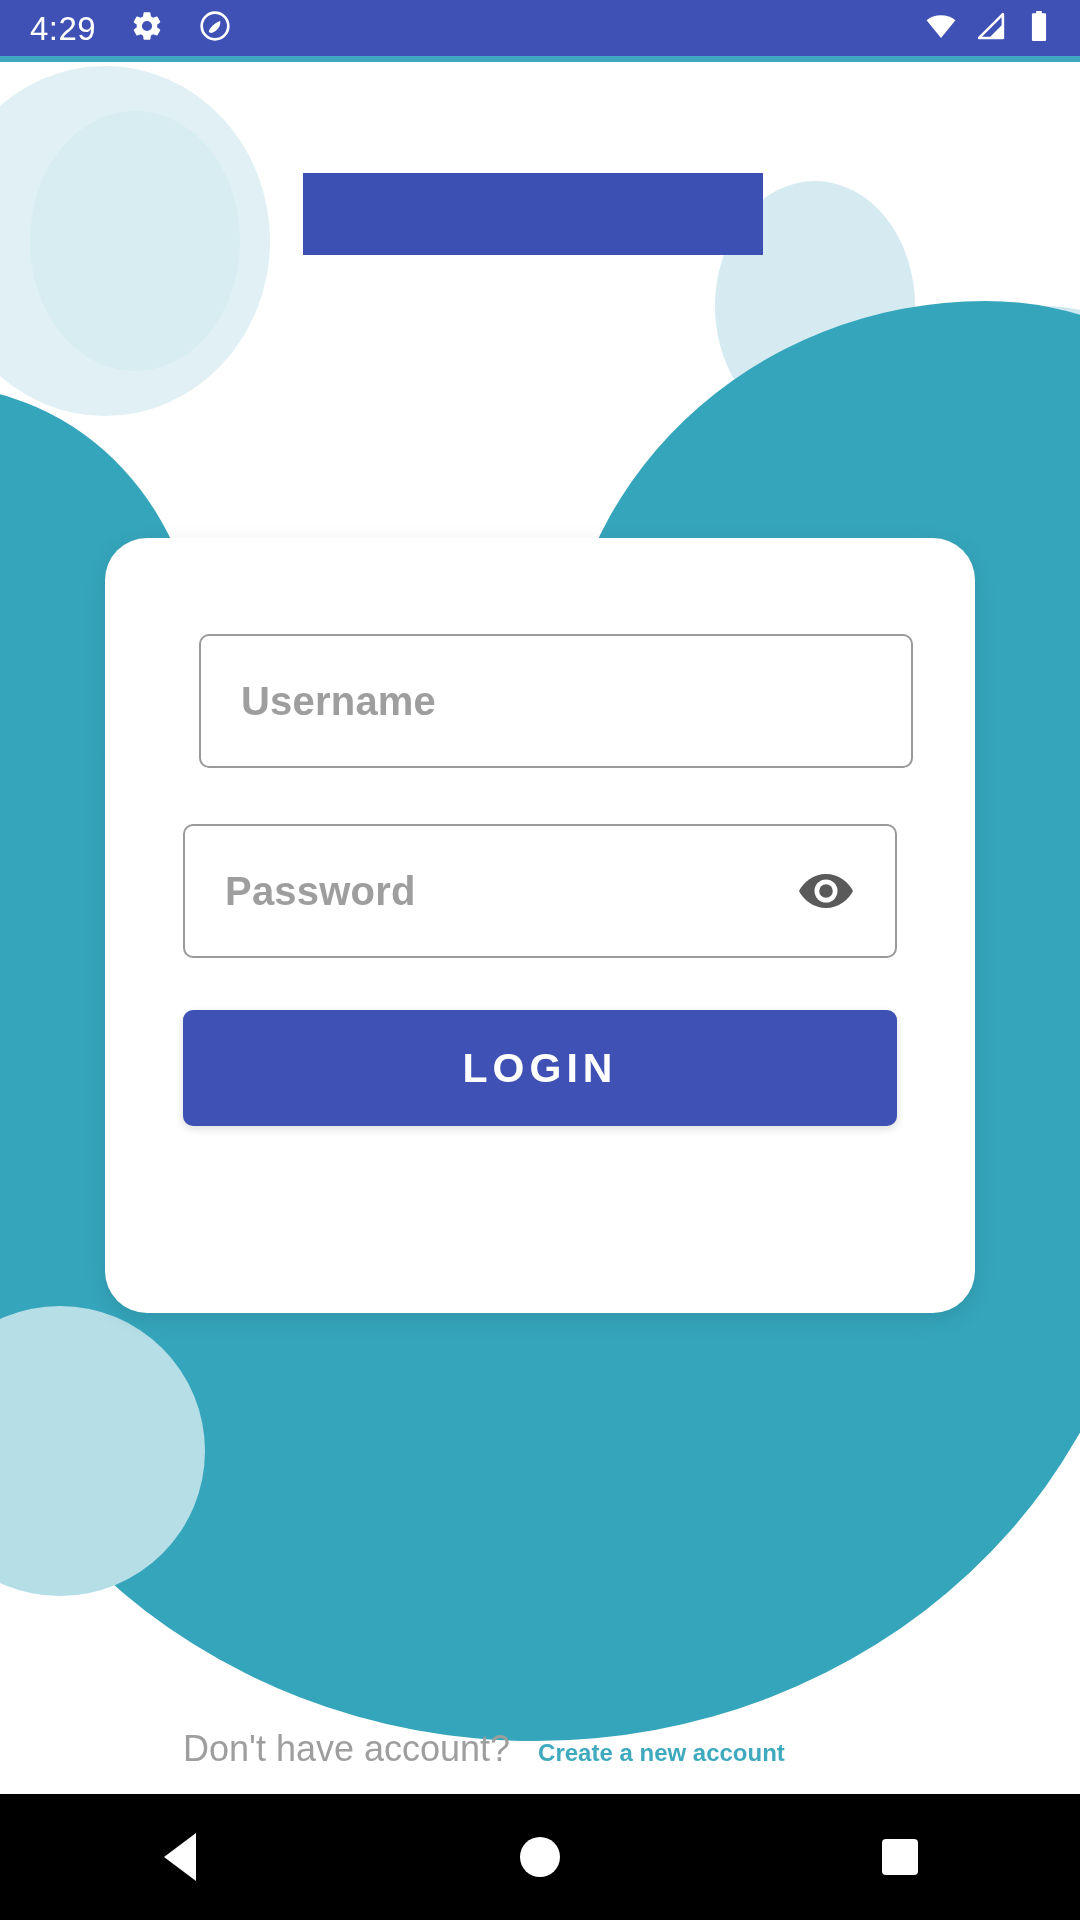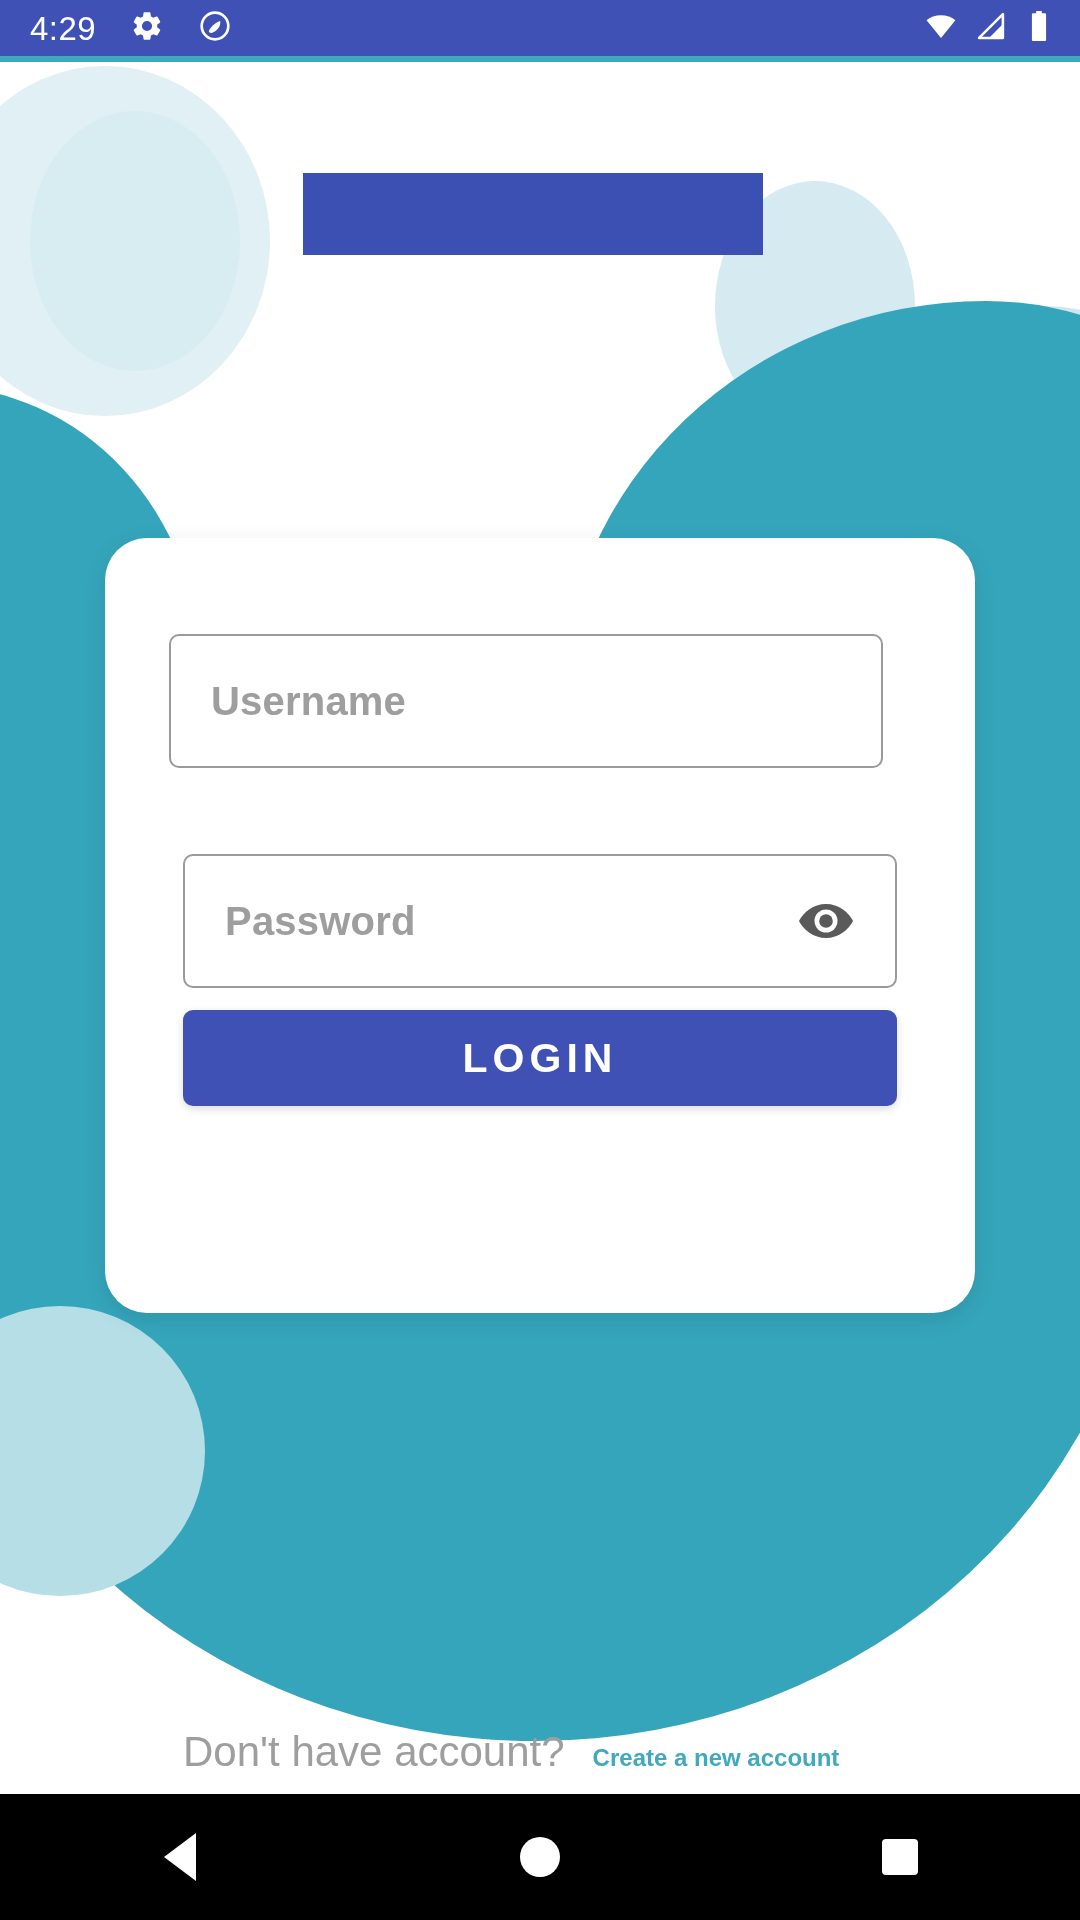--- a/index.html
+++ b/index.html
@@ -159,22 +159,22 @@
     position: relative;
     width: 714px;
     height: 134px;
     border: 2px solid #9A9A9A;
     border-radius: 10px;
     background: #ffffff;
     display: flex;
     align-items: center;
     padding: 0 40px;
   }
-  #username-field { position: absolute; left: 64px; top: 96px; }
-  #password-field { position: absolute; left: 78px; top: 286px; margin-top: 30px; }
+  #username-field { position: absolute; left: 94px; top: 96px; }
+  #password-field { position: absolute; left: 78px; top: 286px; }
 
   .field-placeholder {
     color: #9E9E9E;
     font-size: 40px;
     font-weight: 700;
     letter-spacing: 0.2px;
     user-select: none;
   }
 
   #toggle-password {
@@ -185,21 +185,21 @@
     width: 62px; height: 48px;
     display: flex;
     align-items: center;
     justify-content: center;
     cursor: pointer;
   }
 
   #login-button {
     position: absolute;
     left: 78px; top: 472px;
-    width: 714px; height: 96px;
+    width: 714px; height: 116px;
     background: #3F51B5;
     border: none;
     border-radius: 10px;
     color: #ffffff;
     font-family: "Liberation Sans", sans-serif;
     font-size: 41px;
     font-weight: 700;
     letter-spacing: 5px;
     cursor: pointer;
     box-shadow: 0 3px 8px rgba(0,0,0,0.14);
@@ -208,21 +208,21 @@
   #signup-row {
     position: absolute;
     left: 78px; top: 1190px;
     width: 714px;
     display: flex;
     align-items: baseline;
     gap: 28px;
   }
   #signup-prompt {
     color: #9E9E9E;
-    font-size: 42px;
+    font-size: 36px;
     font-weight: 400;
   }
   #signup-link {
     color: #3FA9BE;
     font-size: 24px;
     font-weight: 700;
     cursor: pointer;
   }
 
   

